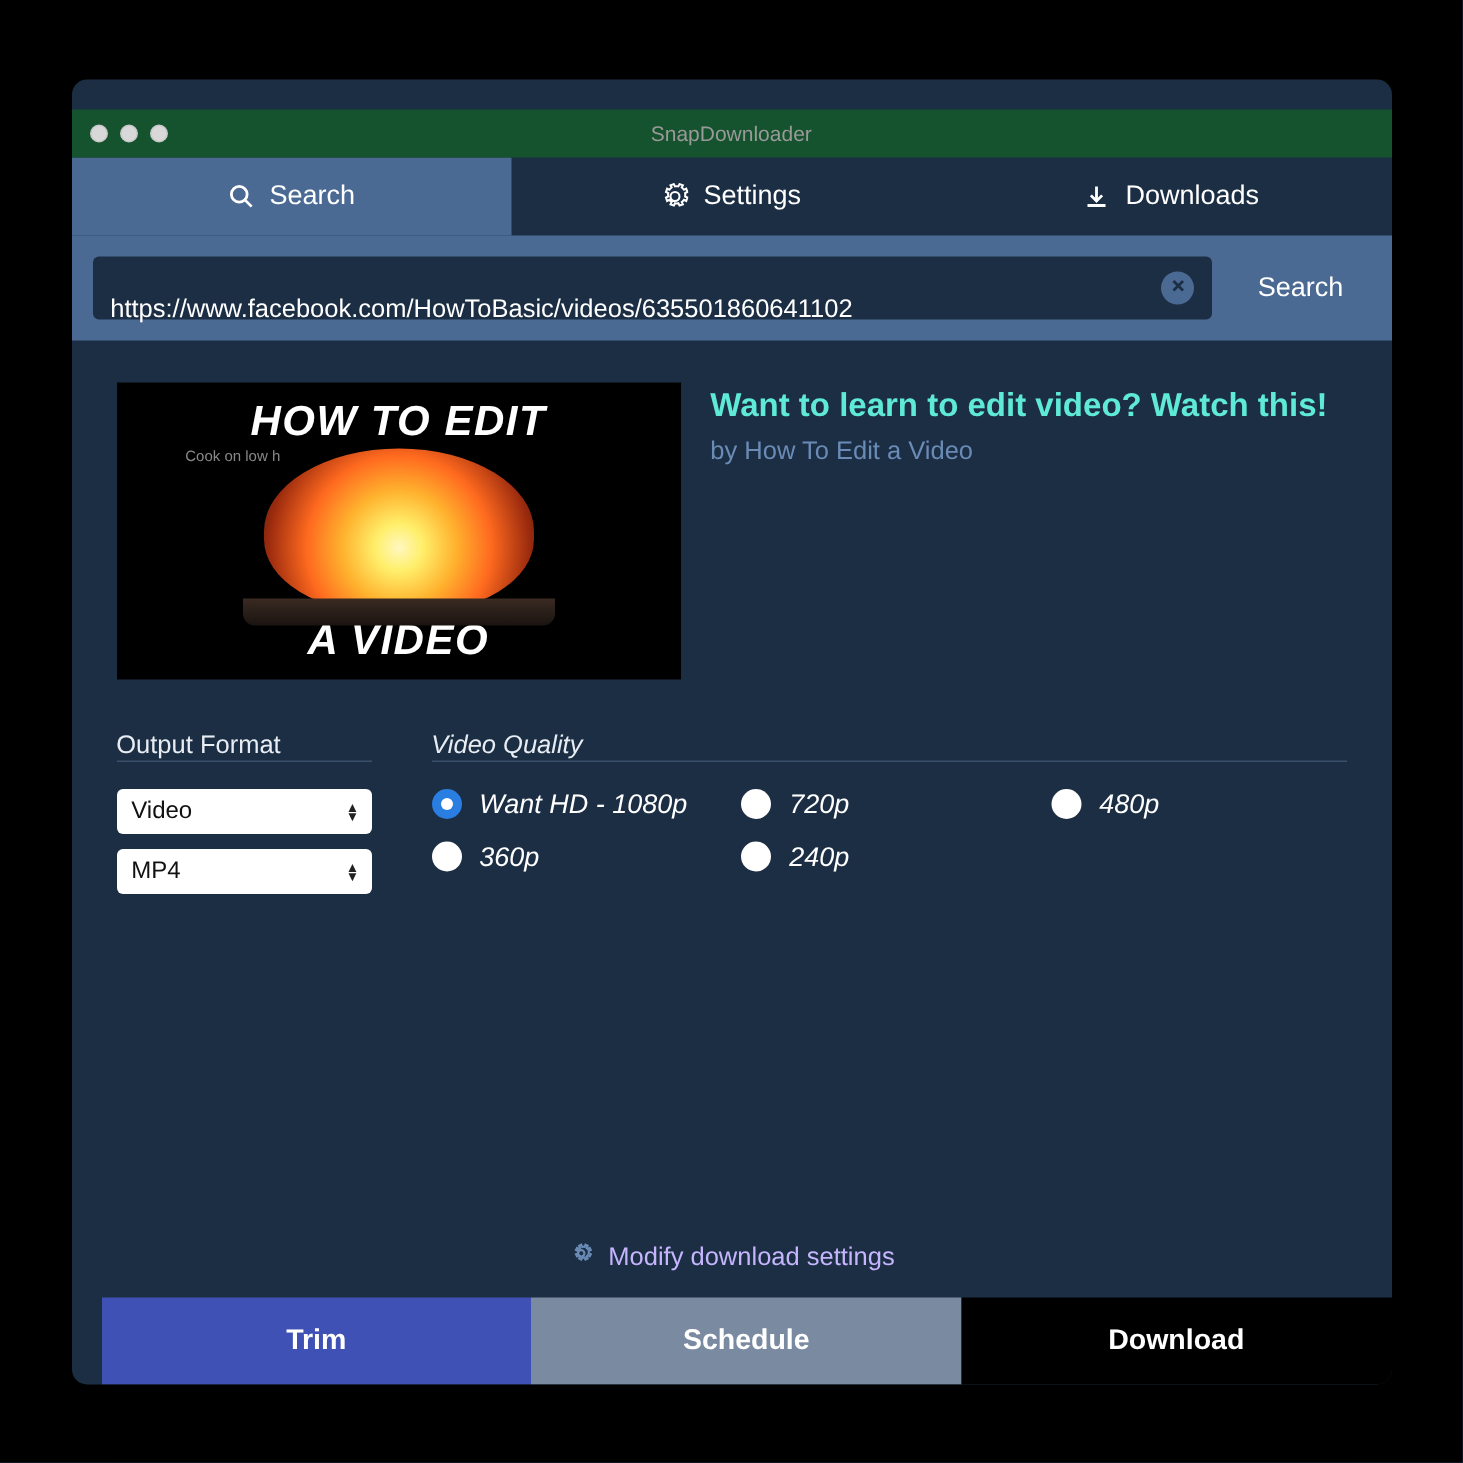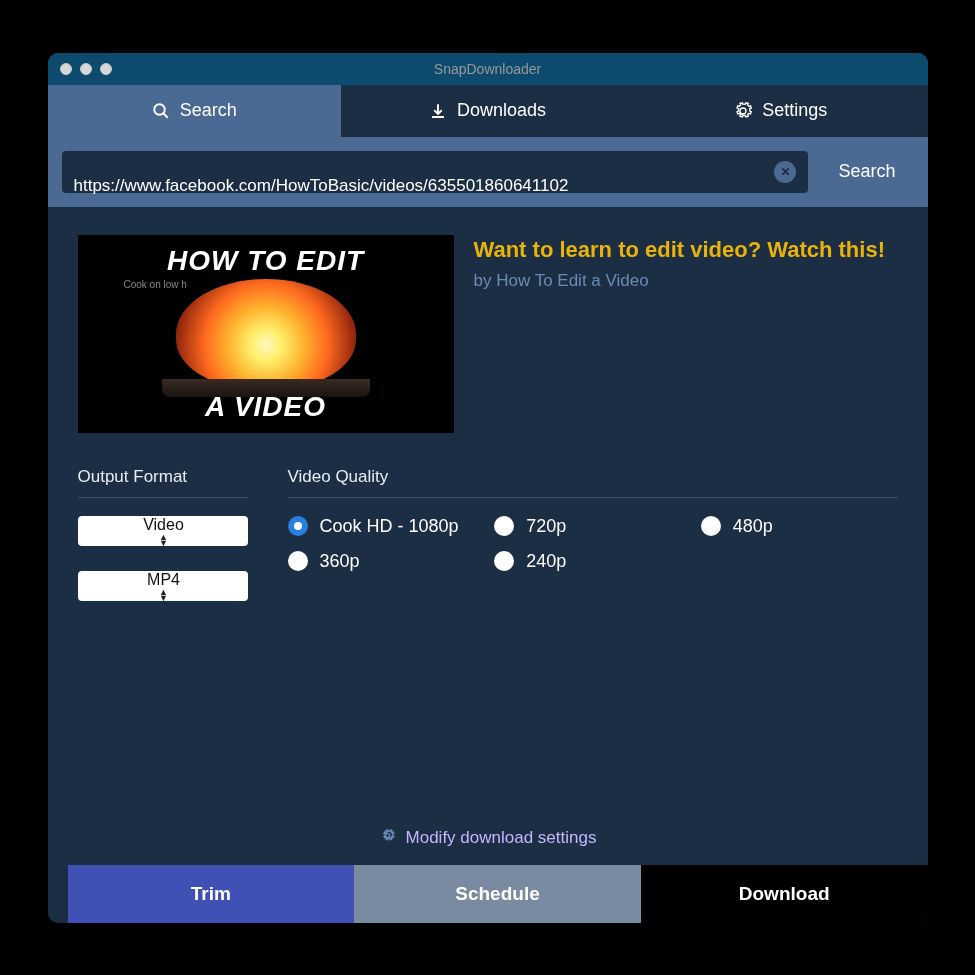--- a/index.html
+++ b/index.html
@@ -1,18 +1,18 @@
 <!DOCTYPE html>
 <html><head>
 <meta charset="utf-8">
 <style>
 * { margin: 0; padding: 0; box-sizing: border-box; font-family: -apple-system, BlinkMacSystemFont, "Segoe UI", Helvetica, Arial, sans-serif; }
 body { background: #000; width: 975px; height: 975px; display: flex; align-items: center; justify-content: center; }
 .window { width: 880px; height: 870px; background: #1c2e44; border-radius: 10px; overflow: hidden; display: flex; flex-direction: column; box-shadow: 0 20px 60px rgba(0,0,0,0.5); }
-.titlebar { height: 32px; background: #0c4a6e; display: flex; align-items: center; padding: 0 12px; position: relative; }
+.titlebar { height: 32px; background: #14532d; display: flex; align-items: center; padding: 0 12px; position: relative; margin-top: 20px; }
 .traffic { display: flex; gap: 8px; }
 .dot { width: 12px; height: 12px; border-radius: 50%; background: #d8d8d8; border: 1px solid #c8c8c8; }
 .title { position: absolute; left: 0; right: 0; text-align: center; color: #999; font-size: 14px; pointer-events: none; }
 .tabs { display: flex; background: #1c2e44; }
 .tab { flex: 1; height: 52px; display: flex; align-items: center; justify-content: center; gap: 10px; color: #fff; font-size: 18px; cursor: pointer; }
 .tab.active { background: #4a6a94; }
 .tab .icon svg { width: 18px; height: 18px; display: block; }
 .searchbar { background: #4a6a94; padding: 14px 14px; display: flex; gap: 12px; align-items: center; }
 .url { flex: 1; background: #1c2e44; border-radius: 4px; height: 42px; display: flex; align-items: center; padding: 0 12px; gap: 10px; }
 .url input { flex: 1; background: transparent; border: none; color: #fff; font-size: 17px; outline: none; margin-top: 28px; }
@@ -20,27 +20,27 @@
 .clear svg { width: 11px; height: 11px; }
 .search-btn { color: #fff; font-size: 18px; background: transparent; border: none; padding: 0 18px; height: 42px; cursor: pointer; }
 .content { flex: 1; padding: 28px 30px 0; display: flex; flex-direction: column; }
 .video-row { display: flex; gap: 20px; align-items: flex-start; }
 .thumb { width: 376px; height: 198px; background: #000; display: flex; flex-direction: column; align-items: center; justify-content: space-between; padding: 10px 0; position: relative; }
 .thumb-top, .thumb-bot { color: #fff; font-weight: 900; font-size: 28px; letter-spacing: 1px; font-style: italic; }
 .thumb-sub { position:absolute; top:44px; left:46px; color:#888; font-size:10px;}
 .fire { width: 180px; height: 110px; background: radial-gradient(circle at 50% 60%, #fff7c0 0%, #ffef6b 14%, #ffb22e 34%, #ff6a1f 55%, #9b2b0e 78%, #2a0f06 100%); border-radius: 50% 50% 45% 45%; position: relative; filter: blur(0.3px); }
 .fire::before{content:"";position:absolute;left:-14px;right:-14px;bottom:-8px;height:18px;background:linear-gradient(#3a2a22,#1a1411);border-radius:0 0 8px 8px;}
 .video-meta { flex: 1; padding-top: 2px; }
-.video-title { color: #eab308; font-size: 22px; font-weight: 700; line-height: 1.2; }
+.video-title { color: #5eead4; font-size: 22px; font-weight: 700; line-height: 1.2; }
 .video-by { color: #6a8bb5; font-size: 17px; margin-top: 8px; }
 .options { display: flex; gap: 40px; margin-top: 34px; }
 .col-format { width: 170px; }
-.col-quality { flex: 1; }
-.sec-label { color: #e8edf3; font-size: 17px; padding-bottom: 10px; border-bottom: 1px solid #3a4f6b; margin-bottom: 18px; }
-.select { width: 100%; height: 30px; background: #fff; border-radius: 4px; display: flex; align-items: center; justify-content: space-between; padding: 0 8px 0 10px; font-size: 16px; margin-bottom: 25px; cursor: pointer; color:#111;flex-direction:column; }
+.col-quality { flex: 1; font-style: italic; }
+.sec-label { color: #e8edf3; font-size: 17px; border-bottom: 1px solid #3a4f6b; margin-bottom: 18px; }
+.select { width: 100%; height: 30px; background: #fff; border-radius: 4px; display: flex; align-items: center; justify-content: space-between; padding: 0 8px 0 10px; font-size: 16px; margin-bottom: 10px; cursor: pointer; color:#111; }
 .select .arrows { display: flex; flex-direction: column; line-height: 6px; font-size: 9px; color: #222; }
 .quality-grid { display: grid; grid-template-columns: repeat(3, 1fr); gap: 14px 10px; }
 .radio-item { display: flex; align-items: center; gap: 12px; color: #fff; font-size: 18px; cursor: pointer; }
 .radio { width: 20px; height: 20px; border-radius: 50%; background: #fff; display: flex; align-items: center; justify-content: center; }
 .radio.checked { background: #2a7de1; }
 .radio.checked::after { content: ""; width: 8px; height: 8px; background: #fff; border-radius: 50%; }
 .modify { margin-top: auto; display: flex; align-items: center; justify-content: center; gap: 10px; color: #c4b5fd; font-size: 17px; padding: 18px 0 16px; cursor: pointer; }
 .modify svg { width: 17px; height: 17px; }
 .actions { display: flex; height: 58px; margin-left: 20px; }
 .act { flex: 1; display: flex; align-items: center; justify-content: center; color: #fff; font-size: 19px; font-weight: 700; cursor: pointer; }
@@ -66,35 +66,35 @@
       <span class="icon">
           <svg viewBox="0 0 24 24" fill="none" stroke="#fff" stroke-width="2.5">
             <circle cx="10" cy="10" r="7"></circle>
             <line x1="15" y1="15" x2="21" y2="21"></line>
           </svg>
         </span>
       <span>Search</span>
     </div>
     <div class="tab">
       <span class="icon">
+          <svg viewBox="0 0 24 24" fill="#fff">
+            <path d="M12 8a4 4 0 100 8 4 4 0 000-8zm9 4l2 1-1 3-2-1a8 8 0 01-2 2l1 2-3 1-1-2a8 8 0 01-3 0l-1 2-3-1 1-2a8 8 0 01-2-2l-2 1-1-3 2-1a8 8 0 010-3l-2-1 1-3 2 1a8 8 0 012-2l-1-2 3-1 1 2a8 8 0 013 0l1-2 3 1-1 2a8 8 0 012 2l2-1 1 3-2 1a8 8 0 010 3z" fill="none" stroke="#fff" stroke-width="1.8"></path>
+          </svg>
+        </span>
+      <span>Settings</span>
+    </div>
+    <div class="tab">
+      <span class="icon">
           <svg viewBox="0 0 24 24" fill="none" stroke="#fff" stroke-width="2.5">
             <line x1="12" y1="3" x2="12" y2="15"></line>
             <polyline points="7 11 12 16 17 11"></polyline>
             <line x1="4" y1="20" x2="20" y2="20"></line>
           </svg>
         </span>
       <span>Downloads</span>
-    </div>
-    <div class="tab">
-      <span class="icon">
-          <svg viewBox="0 0 24 24" fill="#fff">
-            <path d="M12 8a4 4 0 100 8 4 4 0 000-8zm9 4l2 1-1 3-2-1a8 8 0 01-2 2l1 2-3 1-1-2a8 8 0 01-3 0l-1 2-3-1 1-2a8 8 0 01-2-2l-2 1-1-3 2-1a8 8 0 010-3l-2-1 1-3 2 1a8 8 0 012-2l-1-2 3-1 1 2a8 8 0 013 0l1-2 3 1-1 2a8 8 0 012 2l2-1 1 3-2 1a8 8 0 010 3z" fill="none" stroke="#fff" stroke-width="1.8"></path>
-          </svg>
-        </span>
-      <span>Settings</span>
     </div>
   </div>
 
   <div class="searchbar">
     <div class="url">
       <input value="https://www.facebook.com/HowToBasic/videos/635501860641102" style="">
       <div class="clear">
         <span><svg viewBox="0 0 24 24" stroke="#1c2e44" stroke-width="4">
               <line x1="5" y1="5" x2="19" y2="19"></line>
               <line x1="19" y1="5" x2="5" y2="19"></line>
@@ -137,21 +137,21 @@
               <span>▲</span>
               <span>▼</span>
             </span>
         </div>
       </div>
       <div class="col-quality">
         <div class="sec-label">Video Quality</div>
         <div class="quality-grid">
           <div class="radio-item">
             <span class="radio checked"></span>
-            <span>Cook HD - 1080p</span>
+            <span>Want HD - 1080p</span>
           </div>
           <div class="radio-item">
             <span class="radio"></span>
             <span>720p</span>
           </div>
           <div class="radio-item">
             <span class="radio"></span>
             <span>480p</span>
           </div>
           <div class="radio-item">

